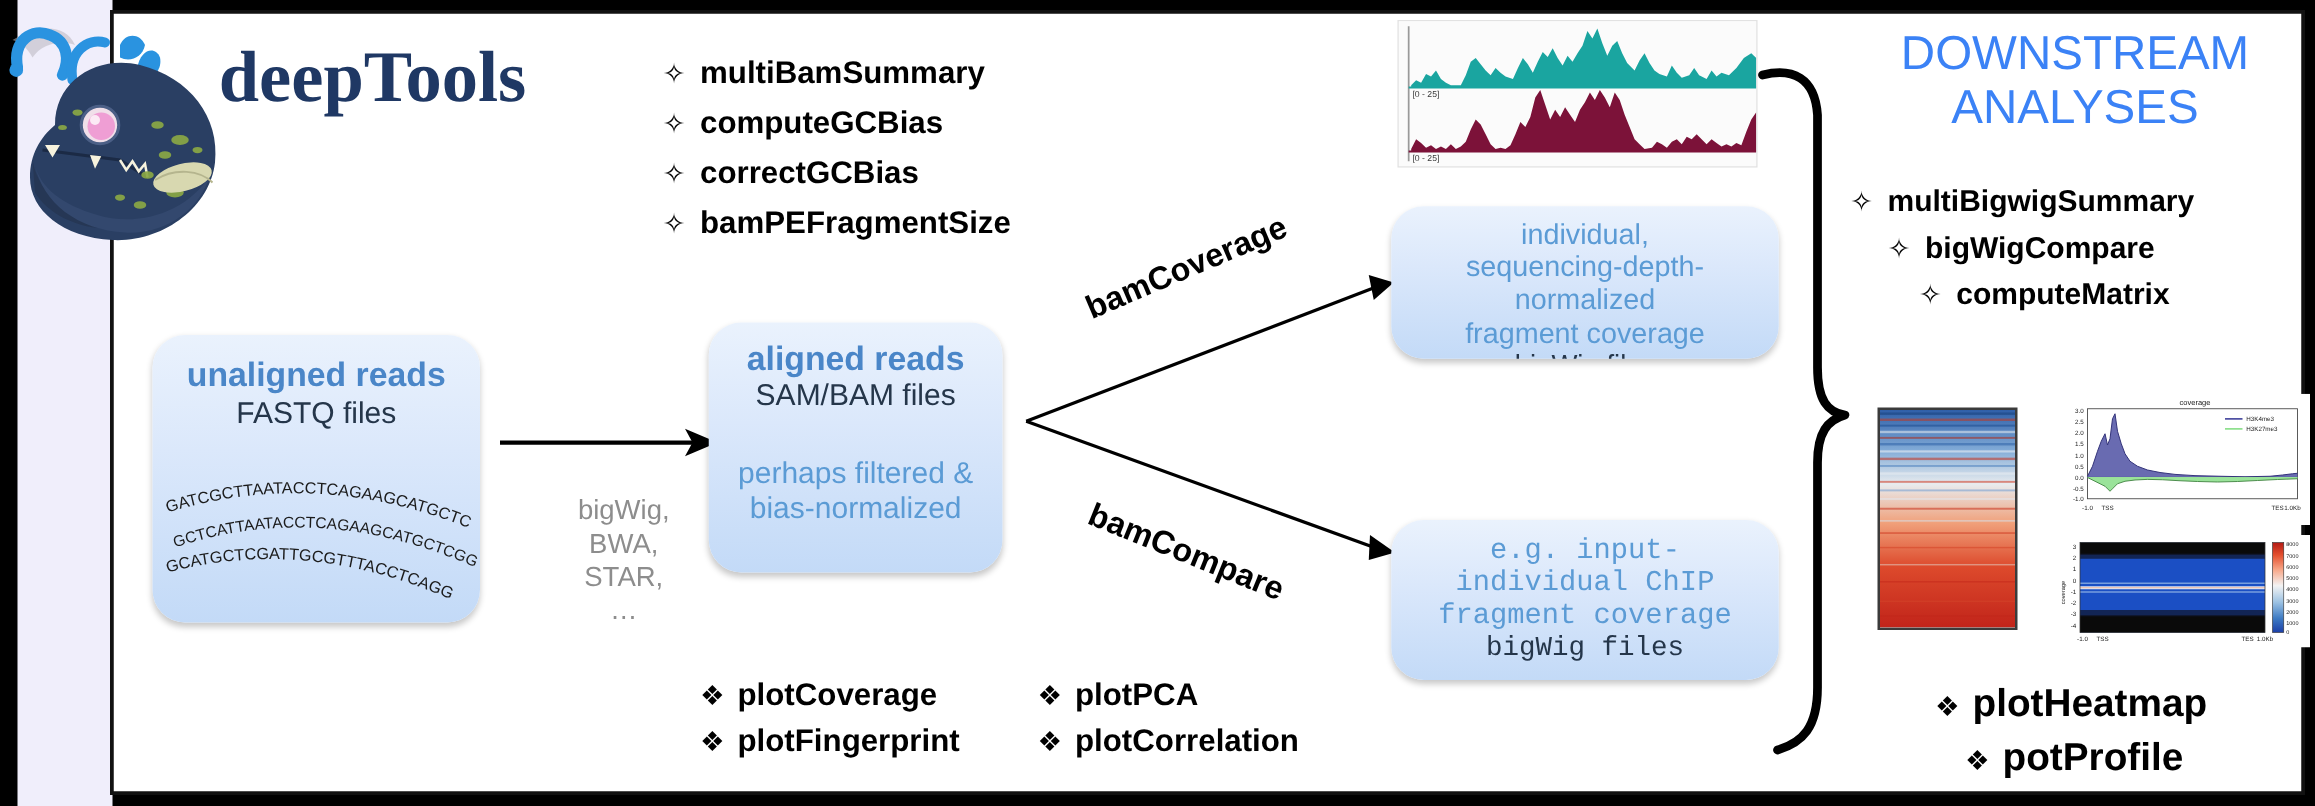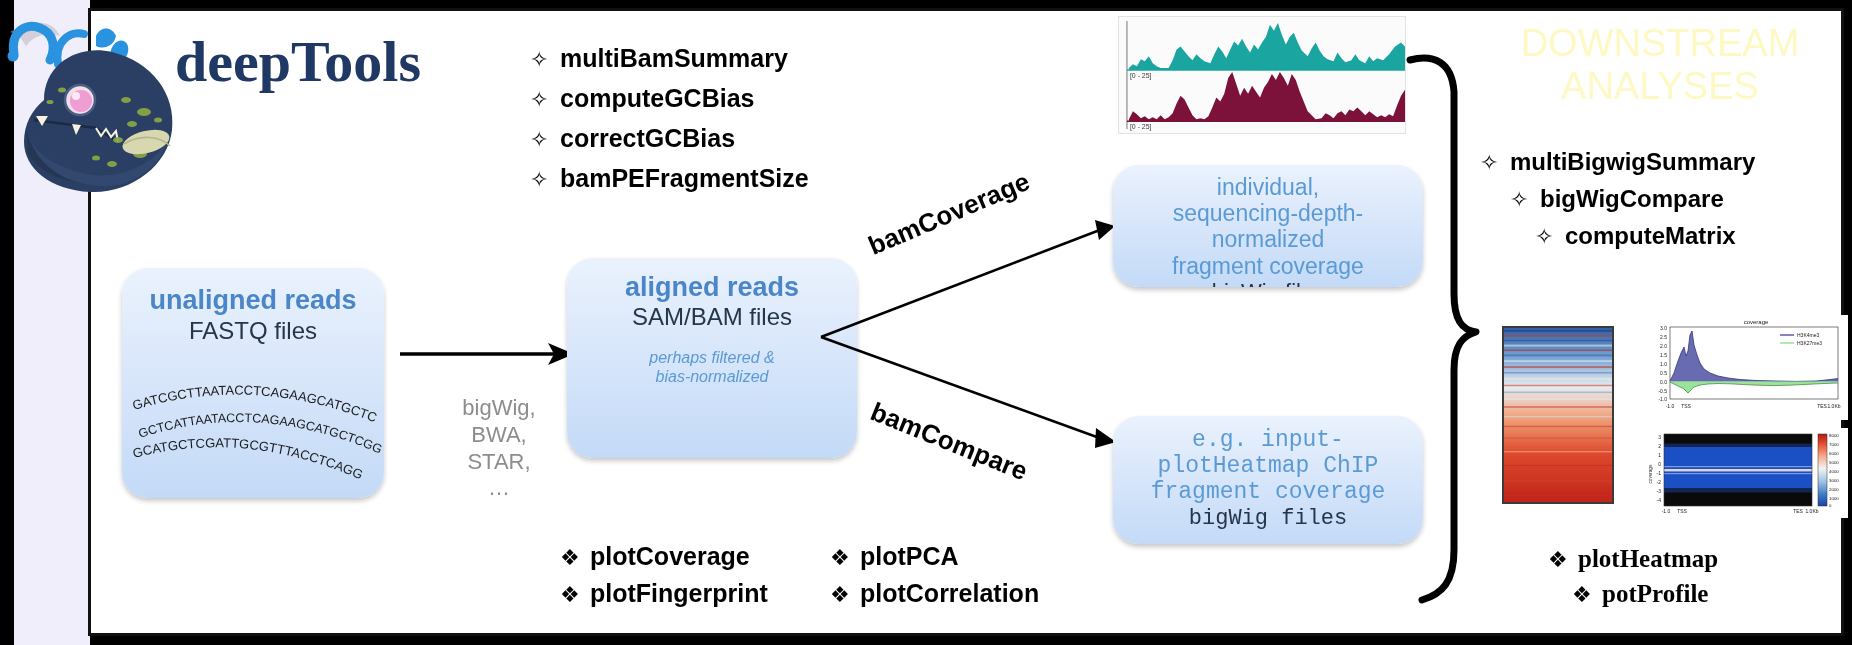--- a/index.html
+++ b/index.html
@@ -67,24 +67,24 @@
   .rbox .t1 { color: #4a86c8; font-weight: bold; }
   .rbox .t2 { color: #25364a; }
   .rbox .t3 { color: #5b9bd5; }
 
   #box-unaligned { left: 122px; top: 268px; width: 262px; height: 230px; }
   #box-unaligned .t1 { font-size: 27px; margin-top: 17px; }
   #box-unaligned .t2 { font-size: 24px; margin-top: 1px; }
 
   .dna { position:absolute; left:0; top:98px; width:262px; height:120px; }
 
-  #box-aligned { left: 567px; top: 258px; width: 290px; height: 200px; }
+  #box-aligned { left: 567px; top: 258px; width: 235px; height: 200px; }
   #box-aligned .t1 { font-size: 27px; margin-top: 14px; }
   #box-aligned .t2 { font-size: 24px; }
-  #box-aligned .t3 { font-size: 16px; line-height: 1.18; margin-top: 18px; font-style: italic; }
+  #box-aligned .t3 { font-size: 24px; line-height: 1.18; margin-top: 34px; }
 
   #box-cov { left: 1113px; top: 165px; width: 310px; height: 122px; }
   #box-cov .t3 { font-size: 23px; line-height: 1.14; margin-top: 9px; }
   #box-cov .t2 { font-size: 22px; }
 
   #box-chip { left: 1113px; top: 416px; width: 310px; height: 128px; font-family: Liberation Mono, monospace; }
   #box-chip .t3 { font-size: 23px; line-height: 1.14; margin-top: 11px; }
   #box-chip .t2 { font-size: 22px; }
 
   
@@ -97,38 +97,38 @@
   .arrowlbl {
     position: absolute;
     font-weight: bold; font-size: 26px; color: #000; white-space: nowrap;
   }
   #lbl-bamcoverage { left: 870px; top: 232px; transform: rotate(-23deg); transform-origin: left center; }
   #lbl-bamcompare  { left: 872px; top: 395px; transform: rotate(22deg);  transform-origin: left center; }
 
   
   #downstream {
     position: absolute; left: 1480px; top: 22px; width: 360px;
-    text-align: center; font-size: 38px; line-height: 1.12; color: #fef9c3;
+    text-align: center; font-size: 38px; line-height: 1.12; color: #3b82f6;
   }
 
   #ds-list { left: 1480px; top: 148px; width: 360px; }
   #ds-list .row { margin-bottom: 9px; }
   #ds-list .lbl { font-size: 24px; }
   #ds-list .r0 { margin-left: 0px; }
   #ds-list .r1 { margin-left: 30px; }
   #ds-list .r2 { margin-left: 55px; }
 
   
   #plot-list-a { left: 560px; top: 542px; }
   #plot-list-b { left: 830px; top: 542px; }
   #plot-list-a .lbl, #plot-list-b .lbl { font-size: 25px; }
   #plot-list-a .row, #plot-list-b .row { margin-bottom: 8px; }
 
   #ds-plot-list { left: 1530px; top: 545px; width: 300px; }
-  #ds-plot-list .lbl { font-size: 25px; font-family: Liberation Serif, serif; }
+  #ds-plot-list .lbl { font-size: 31px; }
   #ds-plot-list .row { margin-bottom: 7px; }
   #ds-plot-list .r0 { margin-left: 18px; }
   #ds-plot-list .r1 { margin-left: 42px; }
 
   
   #tracks {
     position: absolute; left: 1118px; top: 16px;
     width: 288px; height: 118px;
     background: #fbfbfb; border: 1px solid #e2e2e2;
   }
@@ -311,21 +311,21 @@
       <div>sequencing-depth-</div>
       <div>normalized</div>
       <div>fragment coverage</div>
     </div>
     <div class="t2">bigWig files</div>
   </div>
 
   <div class="rbox" id="box-chip">
     <div class="t3">
       <div>e.g. input-</div>
-      <div>plotHeatmap ChIP</div>
+      <div>individual ChIP</div>
       <div>fragment coverage</div>
     </div>
     <div class="t2">bigWig files</div>
   </div>
 
   <svg style="position:absolute; left:1400px; top:44px; width:90px; height:560px;" viewBox="0 0 90 560">
     <path d="M10 16 C 34 10, 52 18, 54 48 L 54 250 C 54 276, 62 286, 76 288
              C 62 292, 54 302, 54 326 L 54 506 C 54 538, 42 550, 22 556" fill="none" stroke="#000" stroke-width="7" stroke-linecap="round" stroke-linejoin="round"></path>
   </svg>
 

